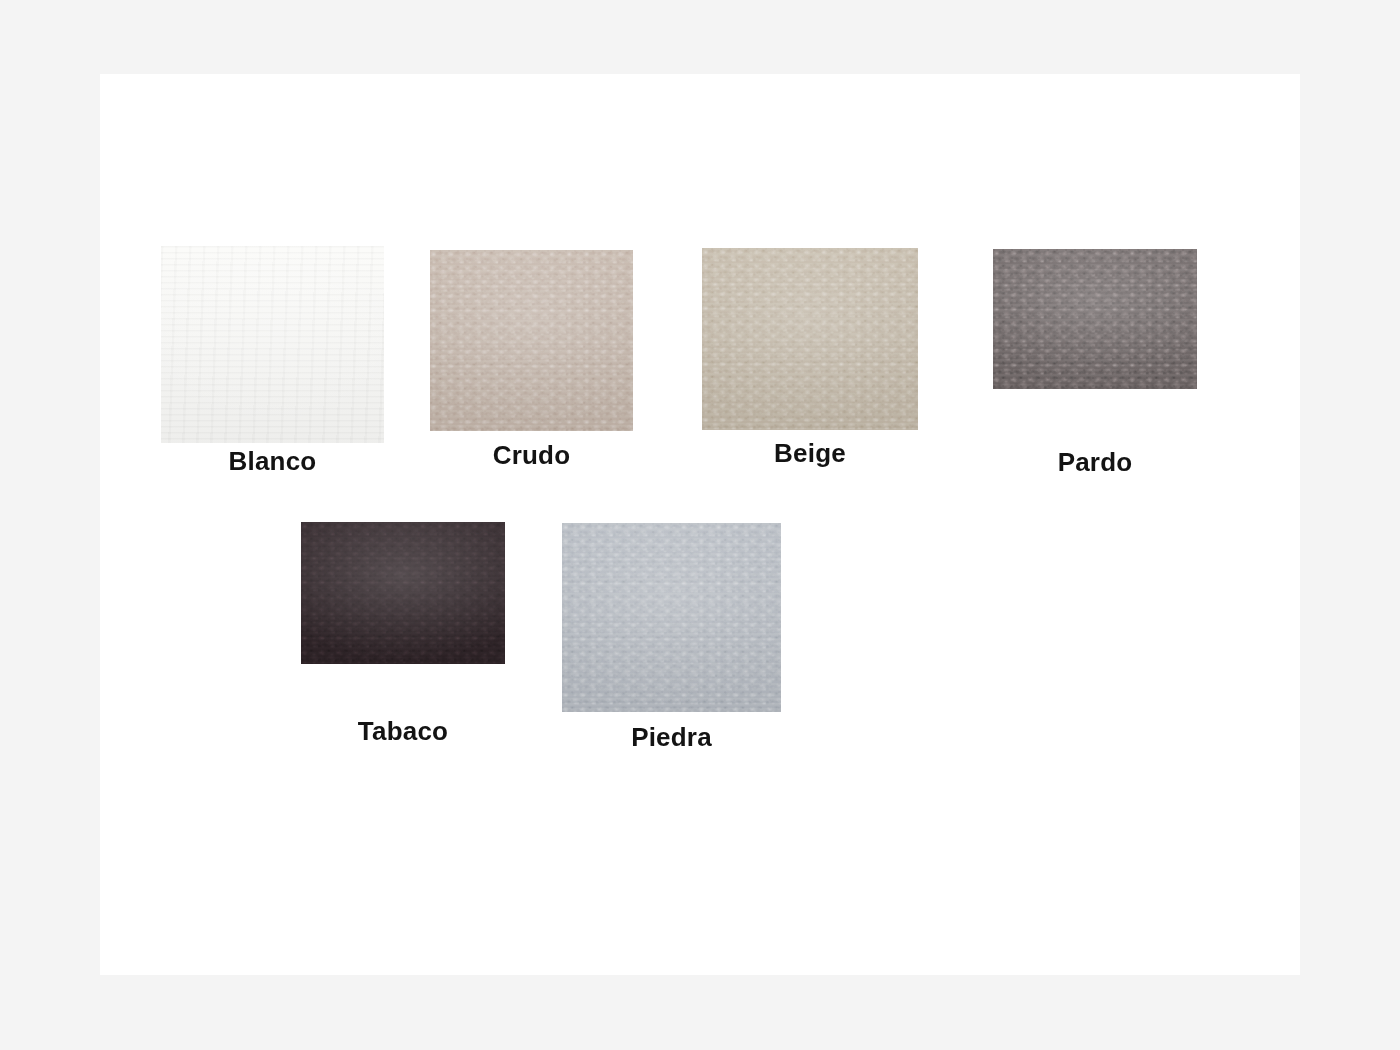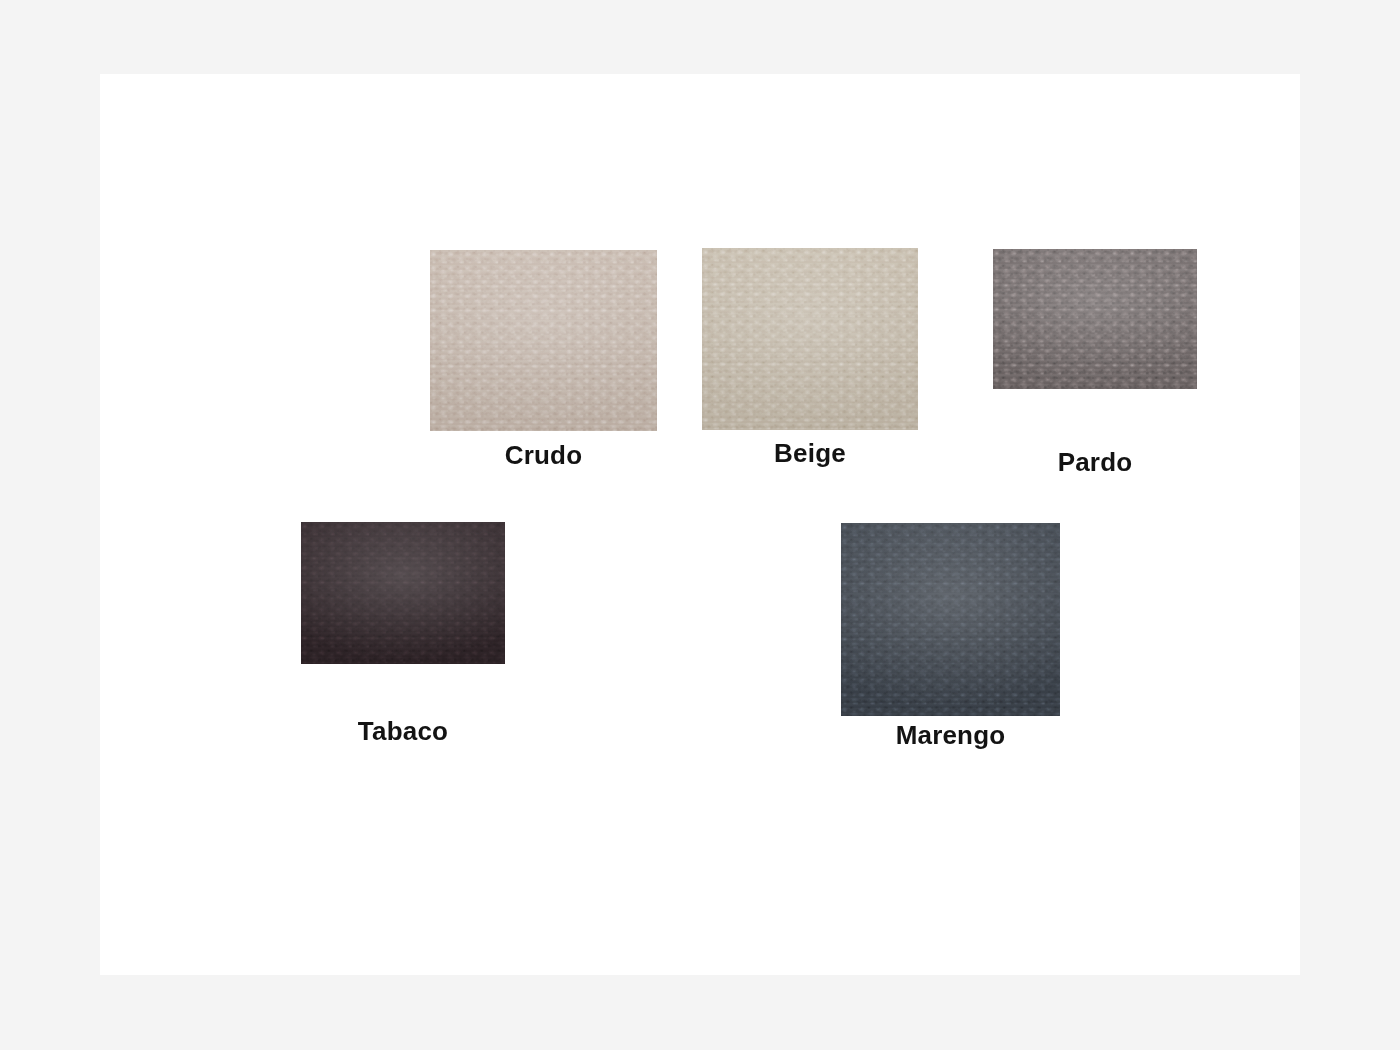--- a/index.html
+++ b/index.html
@@ -116,22 +116,29 @@
     letter-spacing: .2px;
   }
 </style>
 </head>
 <body style="background: rgb(244, 244, 244);">
 
 <div id="page">
 
   <div id="sheet" style="background: rgb(255, 255, 255);"></div>
 
+  <div class="swatch-group" style="left: 161px; top: 246px; width: 223px; height: 197px;">
+    <div class="swatch" style="background: rgb(251, 251, 249);">
+      <div class="fiber"></div>
+      <div class="sheen"></div>
+    </div>
+    <div class="swatch-label" style="top: 200px; color: rgb(19, 19, 19);">Blanco</div>
+  </div>
 
-  <div class="swatch-group" style="left: 430px; top: 250px; width: 227px; height: 181px;">
+  <div class="swatch-group" style="left: 430px; top: 250px; width: 203px; height: 181px;">
     <div class="swatch" style="background: rgb(199, 185, 174);">
       <div class="grain g1"></div>
       <div class="grain g2"></div>
       <div class="band"></div>
       <div class="sheen"></div>
     </div>
     <div class="swatch-label" style="top: 190px; color: rgb(19, 19, 19);">Crudo</div>
   </div>
 
   <div class="swatch-group" style="left: 702px; top: 248px; width: 216px; height: 182px; text-align: right;">
@@ -157,24 +164,24 @@
   <div class="swatch-group" style="left: 301px; top: 522px; width: 204px; height: 142px;">
     <div class="swatch" style="background: rgb(46, 35, 39);">
       <div class="grain g1"></div>
       <div class="grain g2"></div>
       <div class="band"></div>
       <div class="sheen"></div>
     </div>
     <div class="swatch-label" style="top: 194px; color: rgb(19, 19, 19);">Tabaco</div>
   </div>
 
-
-  <div class="swatch-group" style="left: 841px; top: 523px; width: 219px; height: 193px;">
-    <div class="swatch" style="background: rgb(60, 67, 76);">
+  <div class="swatch-group" style="left: 562px; top: 523px; width: 219px; height: 189px;">
+    <div class="swatch" style="background: rgb(184, 189, 196);">
       <div class="grain g1"></div>
       <div class="grain g2"></div>
       <div class="band"></div>
       <div class="sheen"></div>
     </div>
-    <div class="swatch-label" style="top: 197px; color: rgb(19, 19, 19);">Marengo</div>
+    <div class="swatch-label" style="top: 199px; color: rgb(19, 19, 19);">Piedra</div>
   </div>
+
 
 </div>
 
 </body></html>

